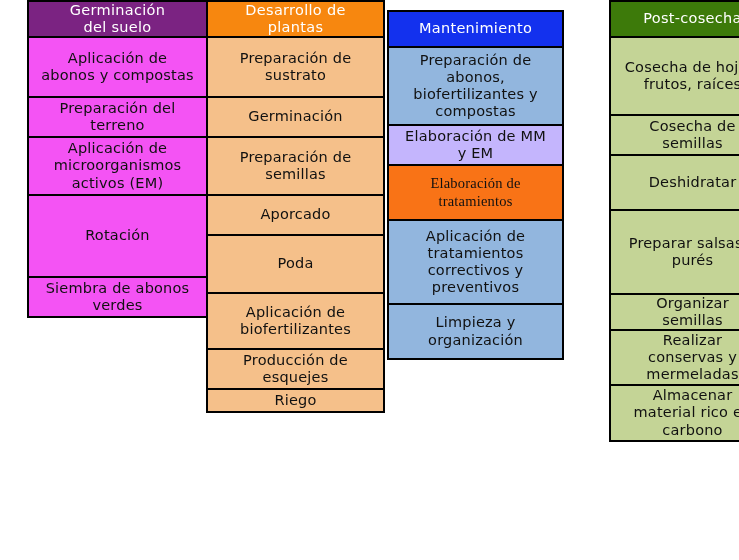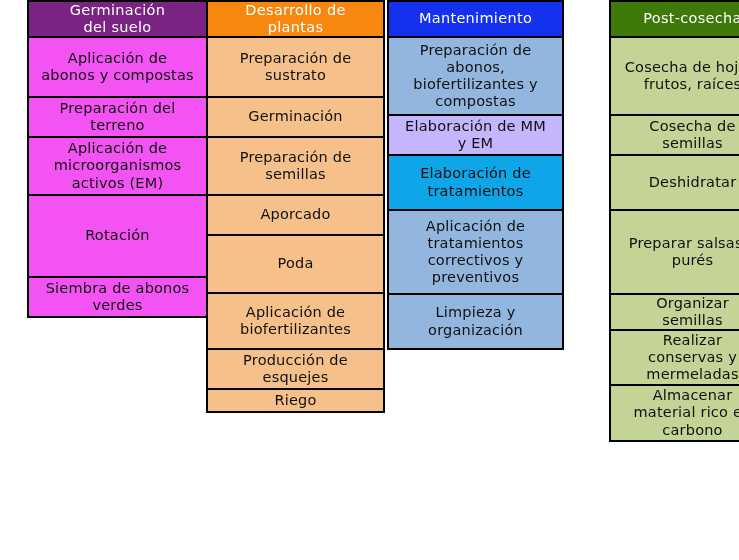--- a/index.html
+++ b/index.html
@@ -49,21 +49,21 @@
   }
   .cell .txt {
     display: block;
     width: 100%;
     white-space: pre-line;
   }
 
   
   #col-1 { left: 27px;  width: 181px; }
   #col-2 { left: 206px; width: 179px; }
-  #col-3 { left: 387px; width: 177px; }
+  #col-3 { left: 387px; width: 177px; margin-top: 10px; }
   #col-4 { left: 566px; width: 167px; margin-left: 43px; }
 </style>
 </head>
 <body>
 
 <div id="board">
     <div class="column" id="col-1">
       <div class="cell header" style="height: 38px; background: rgb(123, 35, 130); color: rgb(255, 255, 255);">
         <span class="txt">Germinación
 del suelo</span>
@@ -130,21 +130,21 @@
       <div class="cell" style="height: 80px; background: rgb(146, 182, 222); color: rgb(17, 17, 17);">
         <span class="txt">Preparación de
 abonos,
 biofertilizantes y
 compostas</span>
       </div>
       <div class="cell" style="height: 42px; background: #c4b5fd; color: rgb(17, 17, 17);">
         <span class="txt">Elaboración de MM
 y EM</span>
       </div>
-      <div class="cell" style="height: 57px; background: #0ea5e9; color: rgb(17, 17, 17);">
+      <div class="cell" style="height: 57px; background: #f97316; color: rgb(17, 17, 17); font-family: Liberation Serif, serif;">
         <span class="txt">Elaboración de
 tratamientos</span>
       </div>
       <div class="cell" style="height: 86px; background: rgb(146, 182, 222); color: rgb(17, 17, 17);">
         <span class="txt">Aplicación de
 tratamientos
 correctivos y
 preventivos</span>
       </div>
       <div class="cell" style="height: 57px; background: rgb(146, 182, 222); color: rgb(17, 17, 17);">

